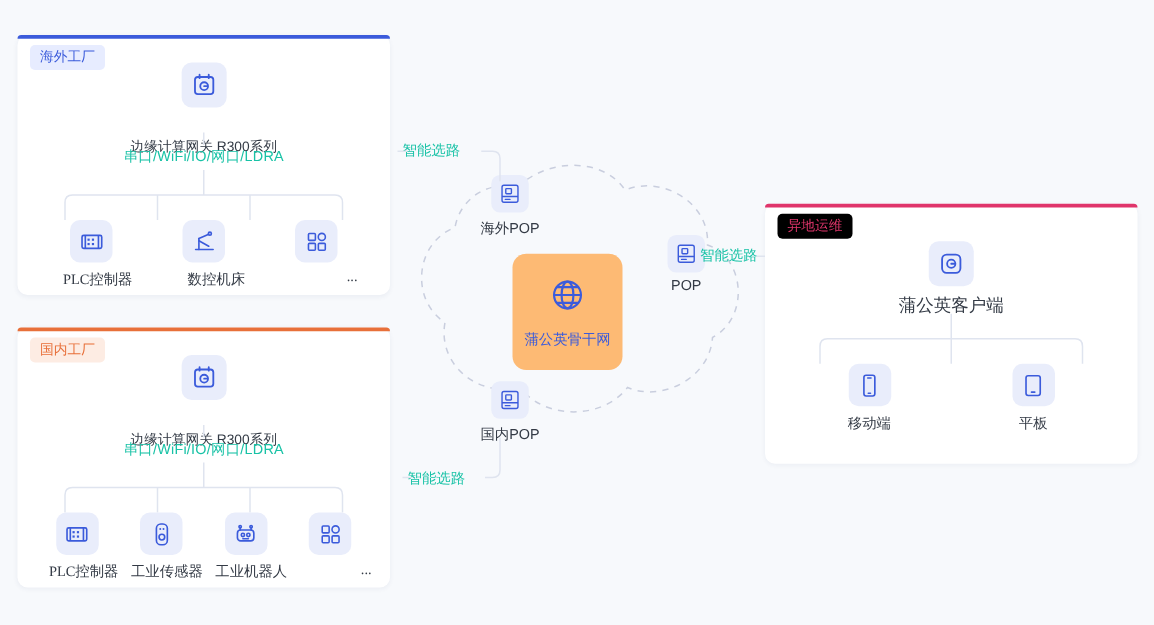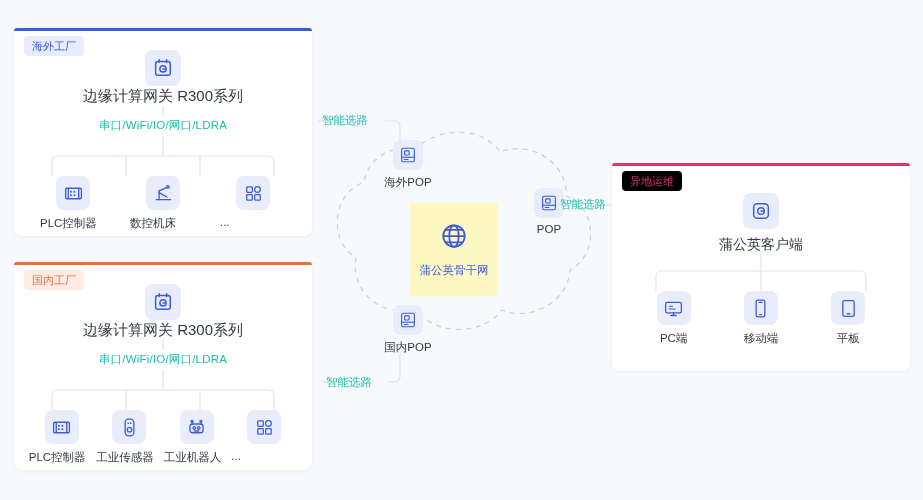--- a/index.html
+++ b/index.html
@@ -45,48 +45,48 @@
     width:34px;height:34px;border-radius:8px;
     background:#e9edfb;
     display:flex;align-items:center;justify-content:center;
     margin:0 auto;
   }
   .ico svg{display:block;}
 
   
   .gw{position:absolute;left:50%;transform:translateX(-50%);top:22px;text-align:center;}
   .gw .ico{width:36px;height:36px;}
-  .gw .gw-name{margin-top:1px;font-size:15px;color:#333a45;white-space:nowrap;}
+  .gw .gw-name{margin-top:24px;font-size:11px;color:#333a45;white-space:nowrap;}
   .proto{
     position:absolute;left:50%;transform:translateX(-50%);top:90px;
     font-size:11.5px;color:#18c2a6;white-space:nowrap;letter-spacing:.2px;
   }
   .devices{
     position:absolute;left:14px;right:14px;top:148px;
     display:flex;justify-content:space-around;align-items:flex-start;
   }
-  .device{width:66px;text-align:left;}
+  .device{width:66px;text-align:right;font-family:Liberation Serif, serif;}
   .device .dlabel{margin-top:6px;font-size:11.5px;color:#333a45;white-space:nowrap;}
 
   
   .client-head{position:absolute;left:50%;transform:translateX(-50%);top:30px;text-align:center;}
   .client-head .ico{width:36px;height:36px;}
   .client-head .chname{margin-top:7px;font-size:14px;color:#333a45;white-space:nowrap;}
   .clients{
     position:absolute;left:18px;right:18px;top:128px;
     display:flex;justify-content:space-around;align-items:flex-start;
   }
   .client{width:70px;text-align:center;}
   .client .clabel{margin-top:6px;font-size:11.5px;color:#333a45;white-space:nowrap;}
 
   
   #cloud-area{position:absolute;left:318px;top:100px;width:290px;height:300px;}
   .backbone{
     position:absolute;left:92px;top:103px;width:88px;height:93px;
-    background:#fef9c3;border-radius:0;
+    background:#fdba74;border-radius:11px;
     display:flex;flex-direction:column;align-items:center;justify-content:center;
   }
   .backbone .bb-label{margin-top:8px;font-size:11.5px;color:#3b5bdb;white-space:nowrap;}
 
   .pop{position:absolute;text-align:center;}
   .pop .ico{width:30px;height:30px;border-radius:7px;}
   .pop .plabel{margin-top:5px;font-size:11.5px;color:#333a45;white-space:nowrap;}
   #pop-overseas{left:60px;top:40px;width:60px;}
   #pop-domestic{left:60px;top:205px;width:60px;}
   #pop-center{left:208px;top:88px;width:46px;}
@@ -263,30 +263,20 @@
       <div class="chname">蒲公英客户端</div>
     </div>
 
     <svg class="svg-abs" width="298" height="208">
       <path d="M149 88 L149 108" stroke="#dfe4ef" stroke-width="1.2" fill="none"></path>
       <path d="M44 128 L44 114 Q44 108 50 108 L248 108 Q254 108 254 114 L254 128" stroke="#dfe4ef" stroke-width="1.2" fill="none"></path>
       <path d="M149 108 L149 128" stroke="#dfe4ef" stroke-width="1.2" fill="none"></path>
     </svg>
 
     <div class="clients">
-      <div class="client">
-        <div class="ico">
-          <svg width="21" height="21" viewBox="0 0 24 24" fill="none" stroke="#3b5bdb" stroke-width="1.5" stroke-linecap="round">
-            <rect x="3" y="5" width="18" height="12" rx="1.8"></rect>
-            <path d="M9 20h6M12 17v3"></path>
-            <path d="M7 9.5h4M7 12.5h7" stroke-width="1.2"></path>
-          </svg>
-        </div>
-        <div class="clabel">PC端</div>
-      </div>
       <div class="client">
         <div class="ico">
           <svg width="21" height="21" viewBox="0 0 24 24" fill="none" stroke="#3b5bdb" stroke-width="1.5" stroke-linecap="round">
             <rect x="7" y="2.5" width="10" height="19" rx="2"></rect>
             <path d="M10.5 5h3"></path>
             <path d="M11 19h2"></path>
           </svg>
         </div>
         <div class="clabel">移动端</div>
       </div>

